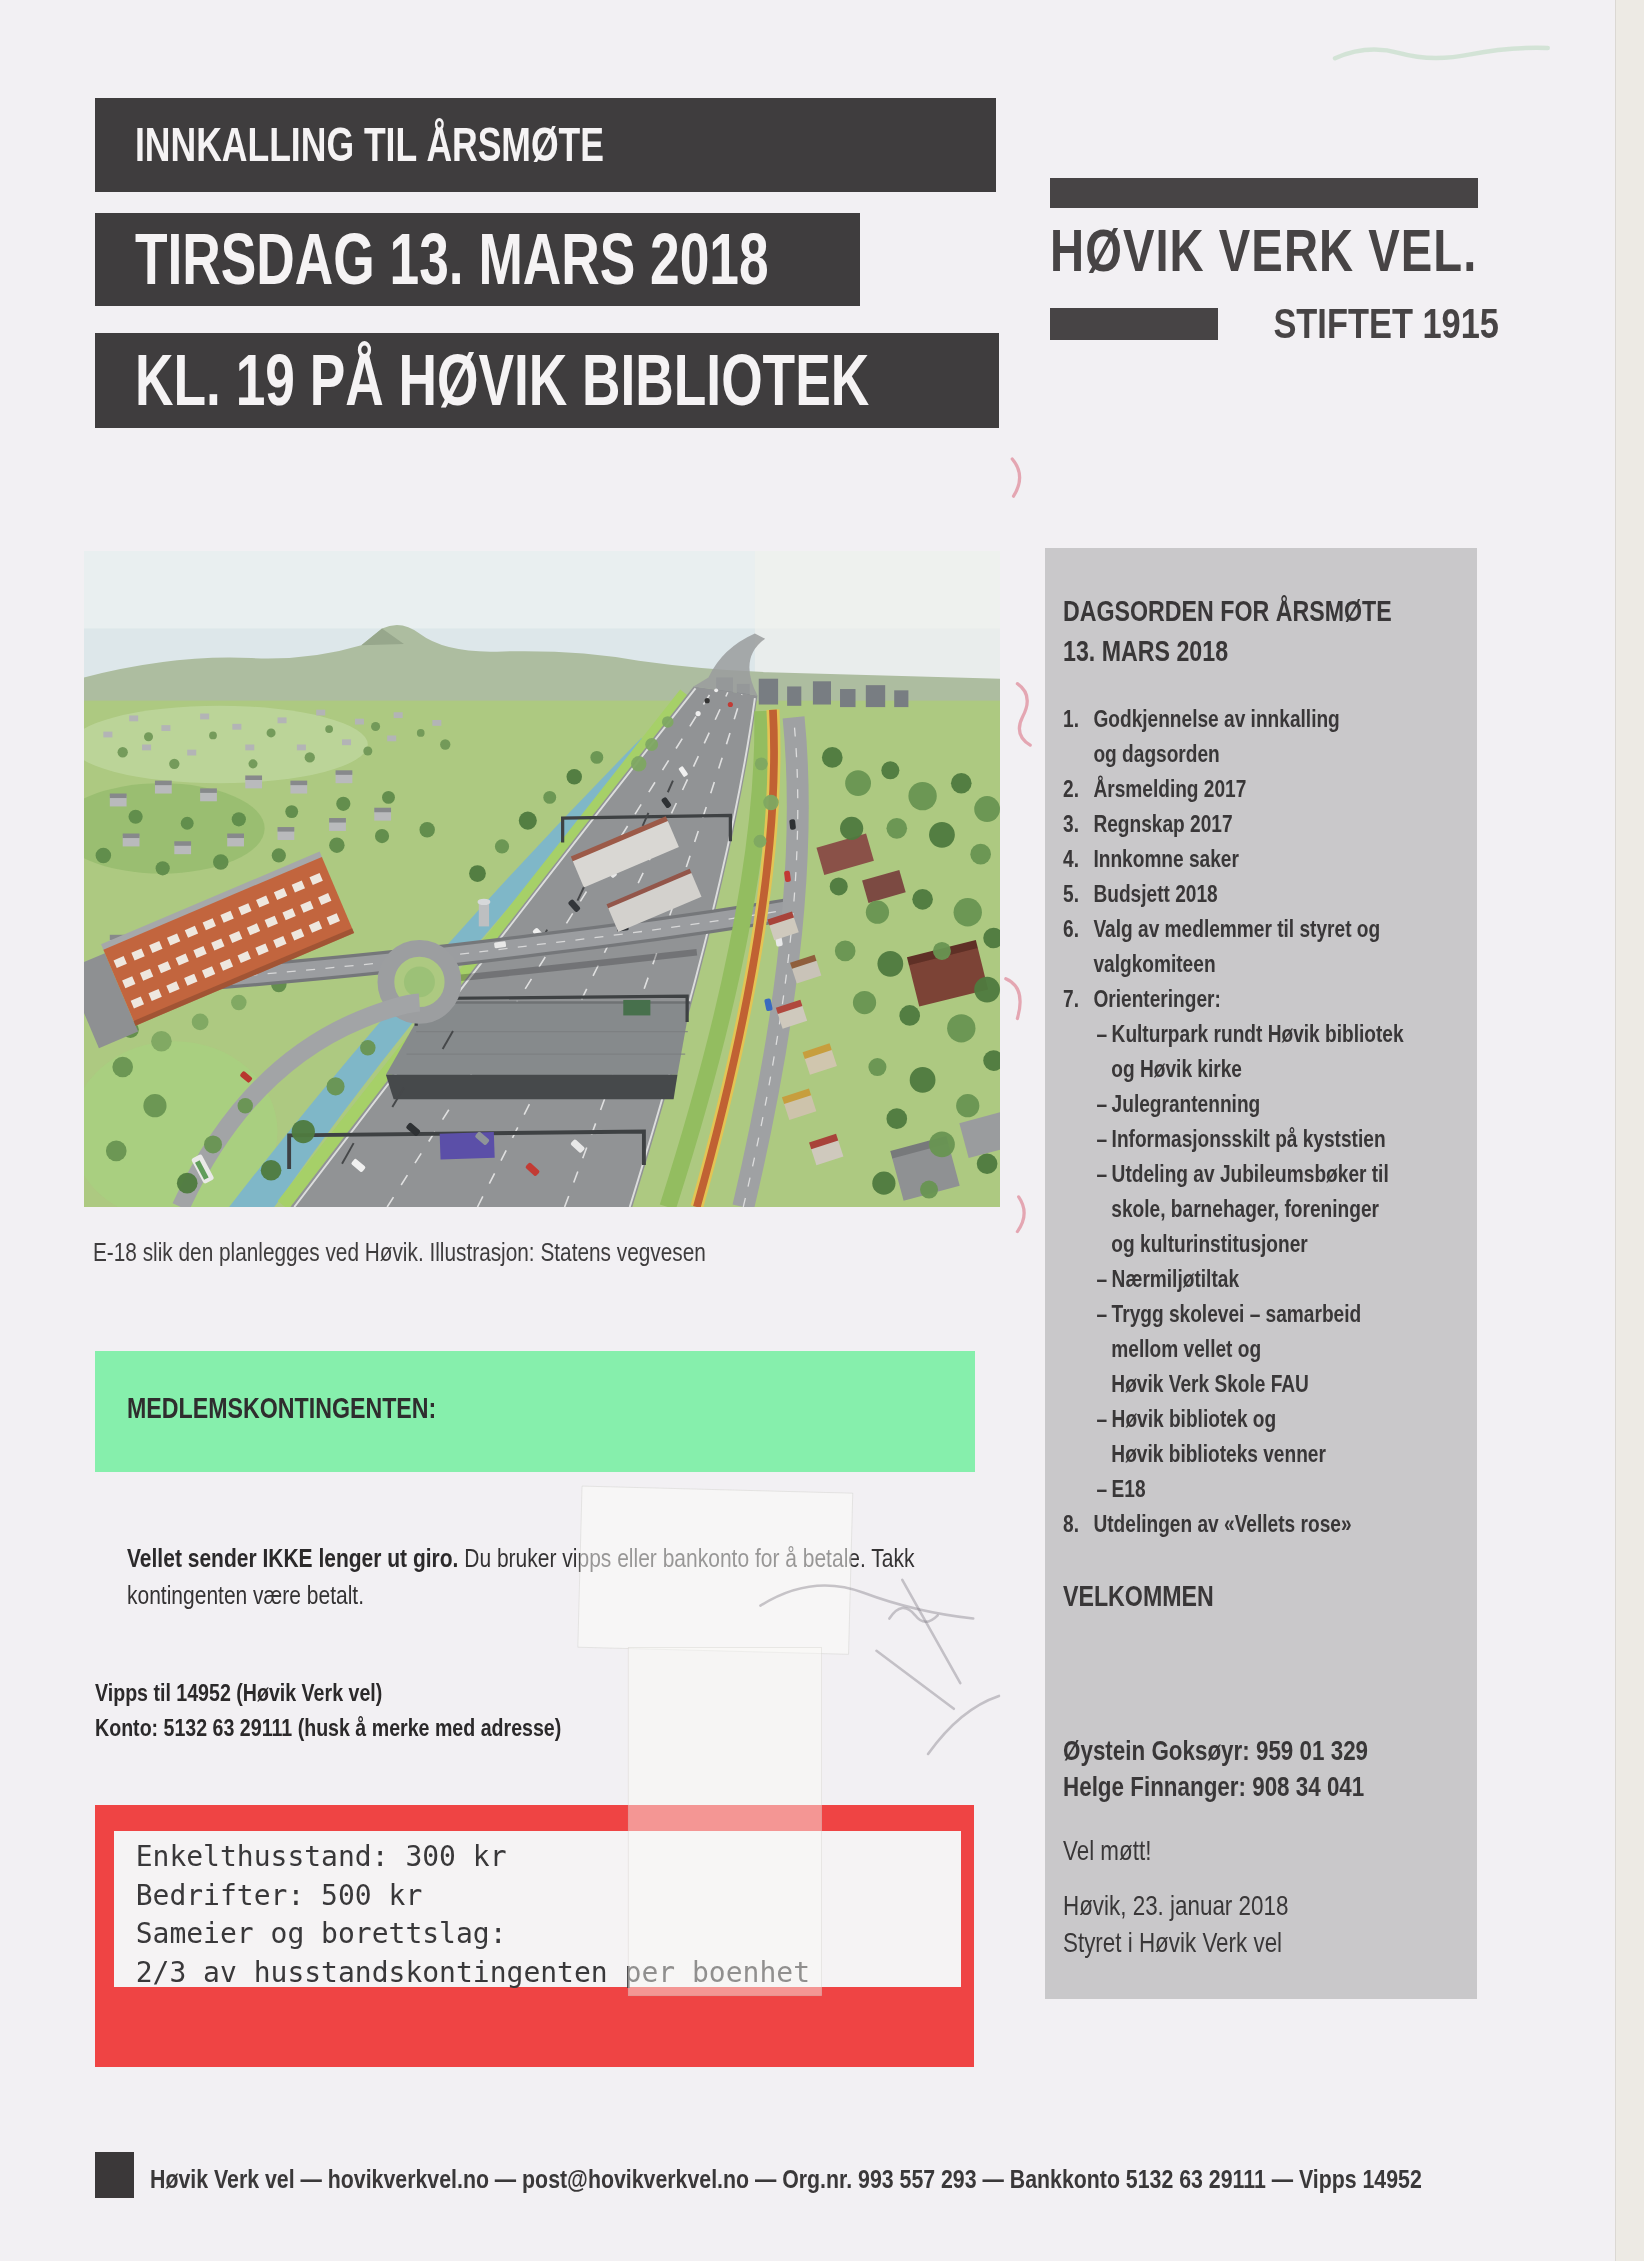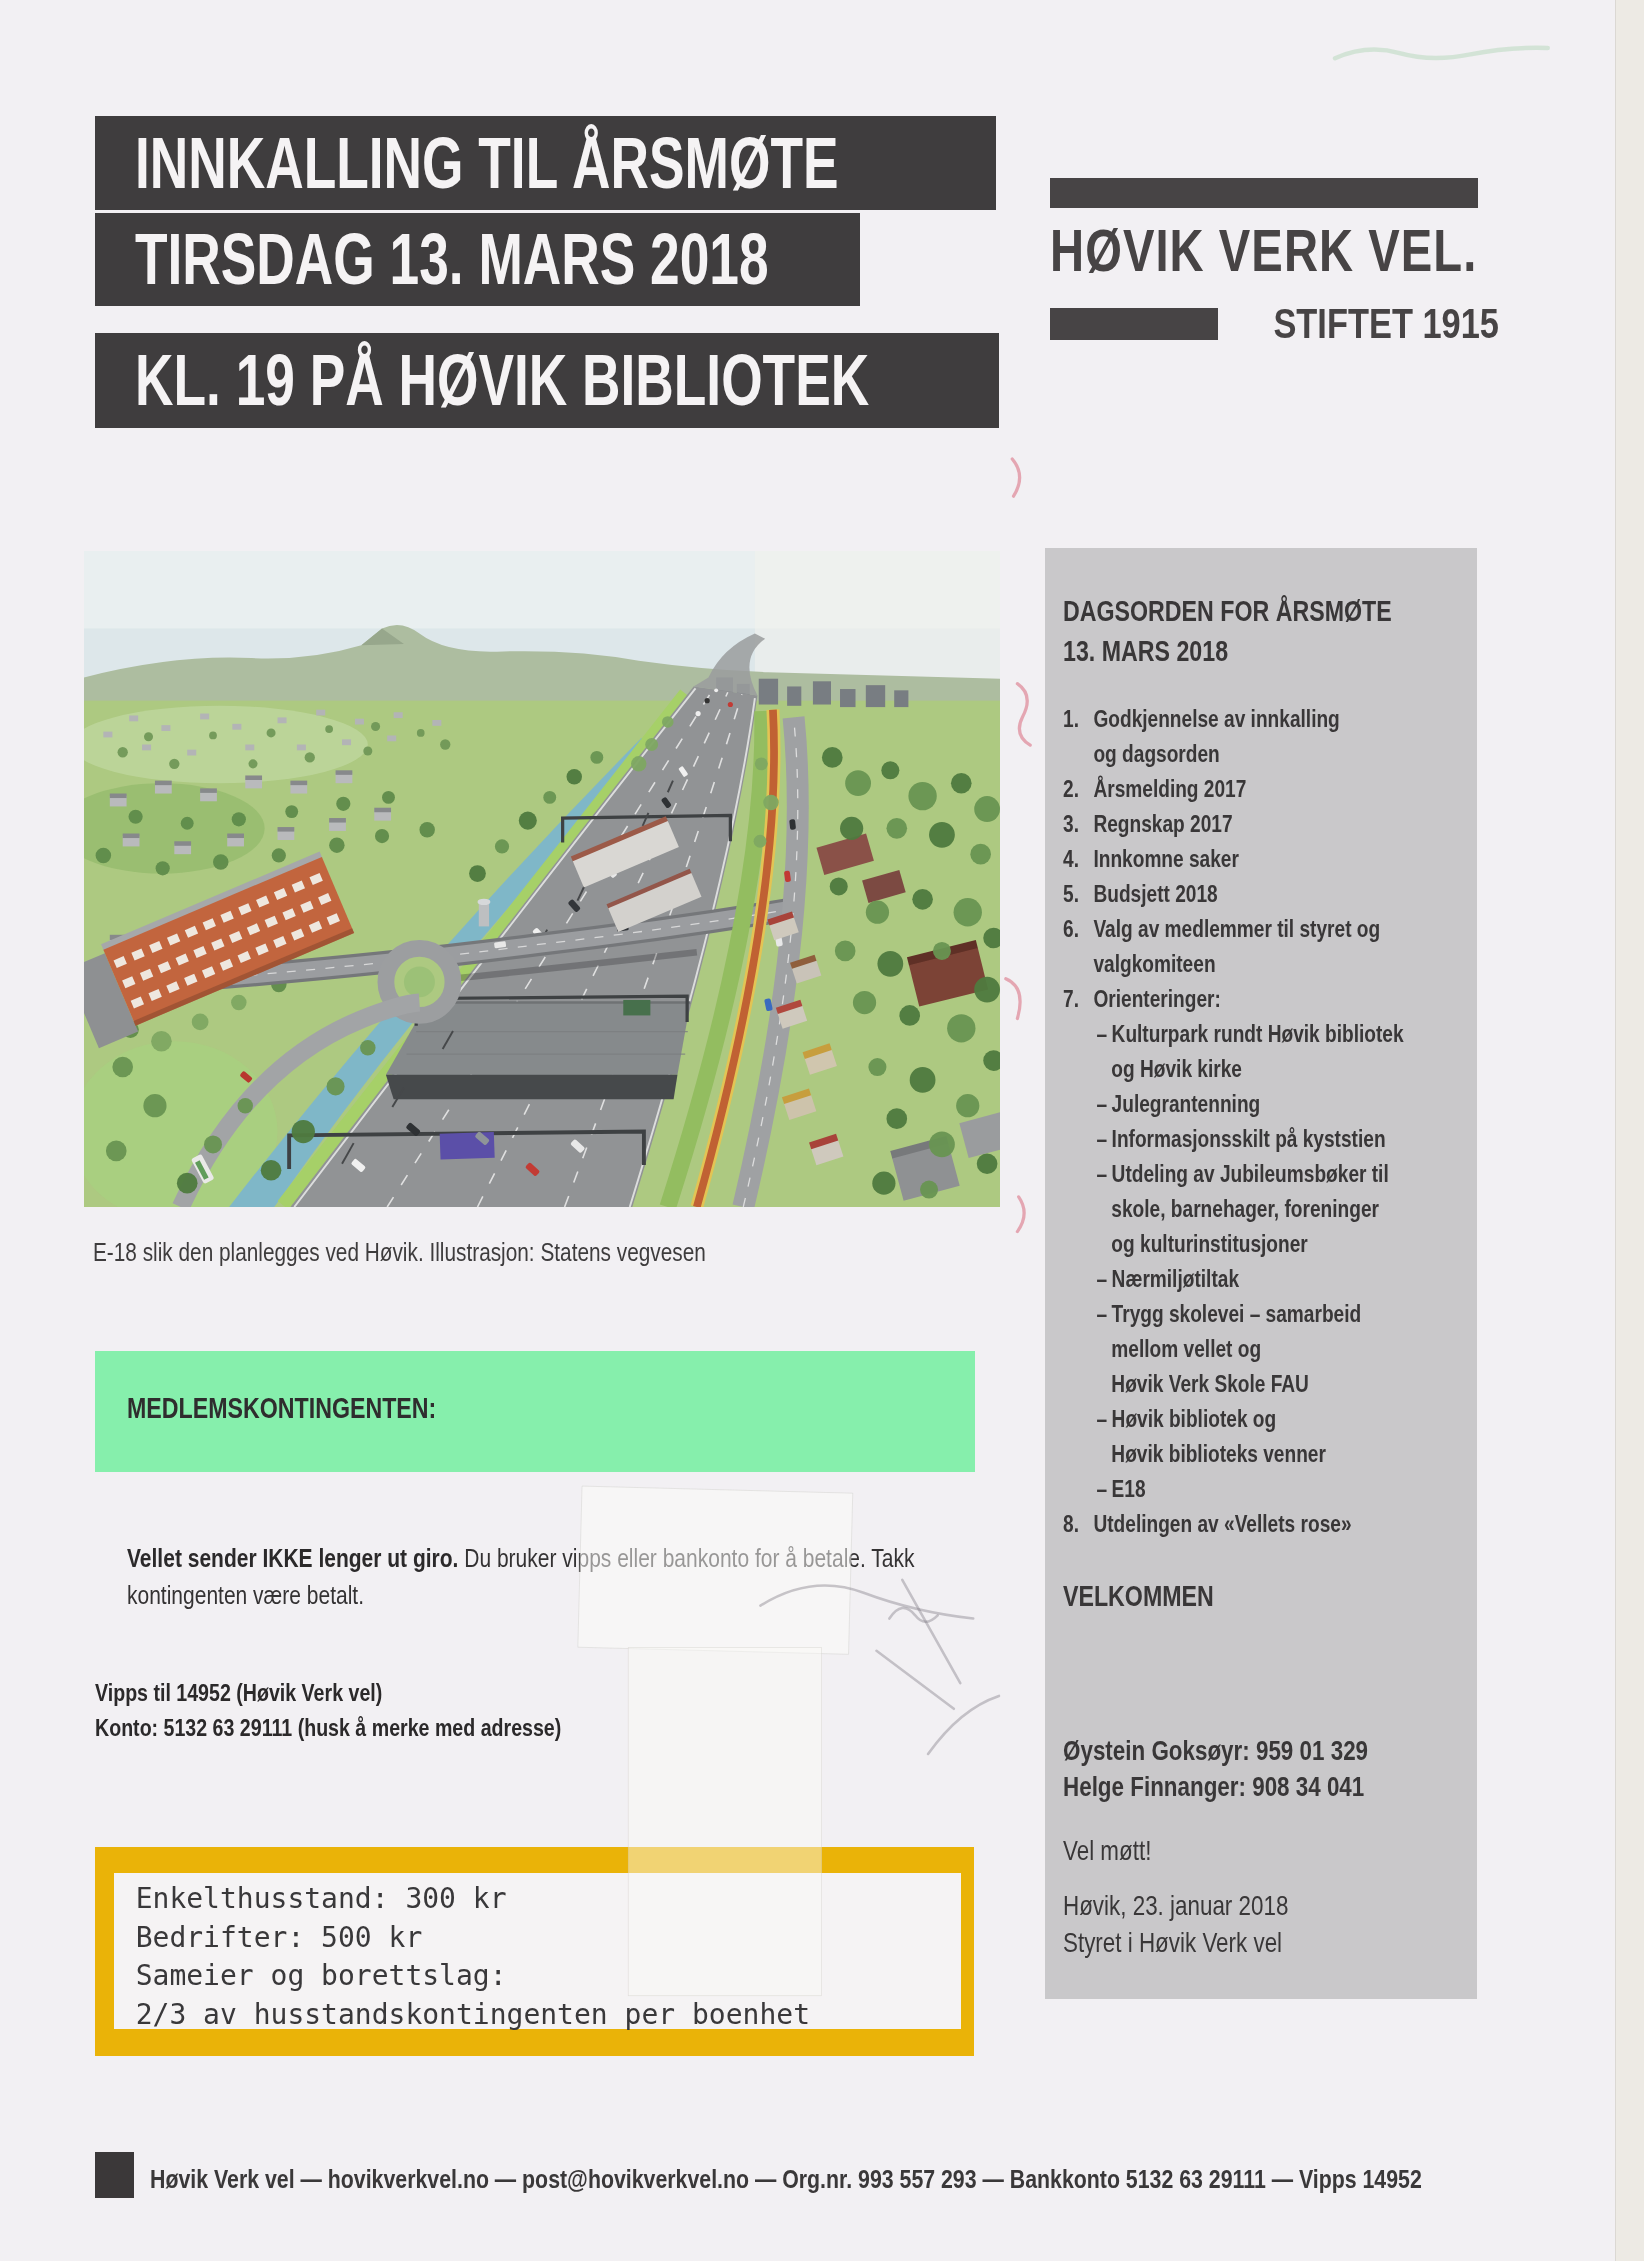--- a/index.html
+++ b/index.html
@@ -6,21 +6,21 @@
   .page{position:relative;width:1644px;height:2261px;background:#f2f0f3;overflow:hidden;
         font-family:"Liberation Sans",sans-serif;color:#343233;}
   
   .cx{display:inline-block;transform-origin:0 50%;white-space:nowrap;}
   .s74{transform:scaleX(0.74);} .s80{transform:scaleX(0.80);}
   .s82{transform:scaleX(0.82);} .s84{transform:scaleX(0.84);}
   .cxr{transform-origin:100% 50%;}
 
   .banner{position:absolute;left:95px;background:#3f3d3e;color:#f5f3f4;font-weight:700;
           padding-left:40px;box-sizing:border-box;}
-  #banner-1{top:116px;width:901px;height:94px;font-size:72px;line-height:94px;}
+  #banner-1{top:98px;width:901px;height:94px;font-size:48px;line-height:94px;}
   #banner-2{top:213px;width:765px;height:93px;font-size:72px;line-height:93px;}
   #banner-3{top:333px;width:904px;height:95px;font-size:72px;line-height:95px;}
 
   .logo-bar{position:absolute;left:1050px;top:178px;width:428px;height:30px;background:#474445;}
   .logo-title{position:absolute;left:1050px;top:219px;width:428px;height:64px;font-size:59px;
               line-height:64px;font-weight:700;color:#474445;letter-spacing:1.3px;}
   .logo-sub-bar{position:absolute;left:1050px;top:308px;width:168px;height:32px;background:#474445;}
   .logo-sub{position:absolute;left:1217px;top:297px;width:260px;height:52px;font-size:43px;
             line-height:52px;font-weight:700;color:#474445;text-align:right;}
 
@@ -34,21 +34,21 @@
   .mono{font-family:"DejaVu Sans Mono","Liberation Mono",monospace;color:#39383a;white-space:pre;}
   .paybox .mono{position:absolute;left:18px;font-size:28px;}
   .pay-l1{top:5.2px;} .pay-l2{top:39px;}
 
   .para{position:absolute;left:95px;top:1540px;font-size:25px;line-height:37px;color:#343233;margin-left:32px;}
   .para .ln{white-space:nowrap;}
   .para b{font-weight:700;color:#2b292a;}
   .paylines{position:absolute;left:95px;top:1675px;font-size:24.5px;line-height:35px;font-weight:700;color:#2b292a;}
   .paylines .ln{white-space:nowrap;}
 
-  .ybox2{position:absolute;left:95px;top:1805px;width:879px;height:209px;background:#eab308;margin-top:42px;}
+  .ybox2{position:absolute;left:95px;top:1805px;width:879px;height:262px;background:#ef4444;}
   .pricebox{position:absolute;left:18.7px;top:26px;width:847px;height:156px;background:#f5f3f4;}
   .pricebox .mono{position:absolute;left:22px;font-size:28px;}
   .pr-0{top:9px;} .pr-1{top:48px;} .pr-2{top:86px;} .pr-3{top:125px;}
 
   .sidebar{position:absolute;left:1045px;top:548px;width:432px;height:1451px;background:#c9c8ca;color:#393738;}
   .sb-title{position:absolute;left:18px;top:43px;font-size:29px;font-weight:700;line-height:40px;}
   .agenda{position:absolute;left:18px;top:153px;width:490px;font-size:24.5px;font-weight:700;line-height:35px;}
   .agenda .ln{display:flex;white-space:nowrap;transform:scaleX(0.78);transform-origin:0 0;}
   .agenda .pfx{flex:0 0 auto;}
   .agenda .k-num .pfx{width:39px;}

